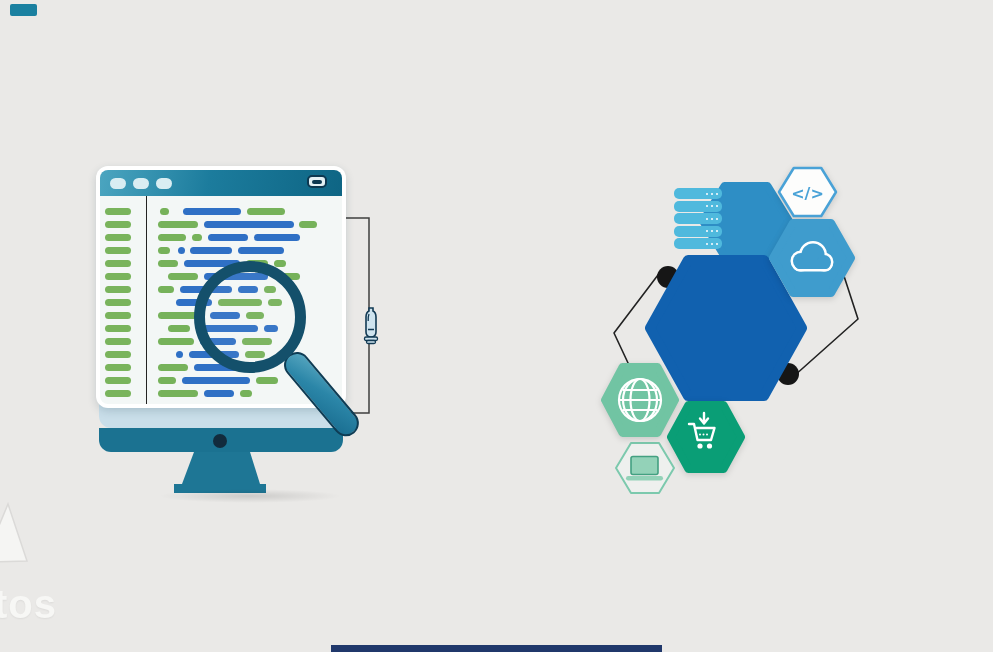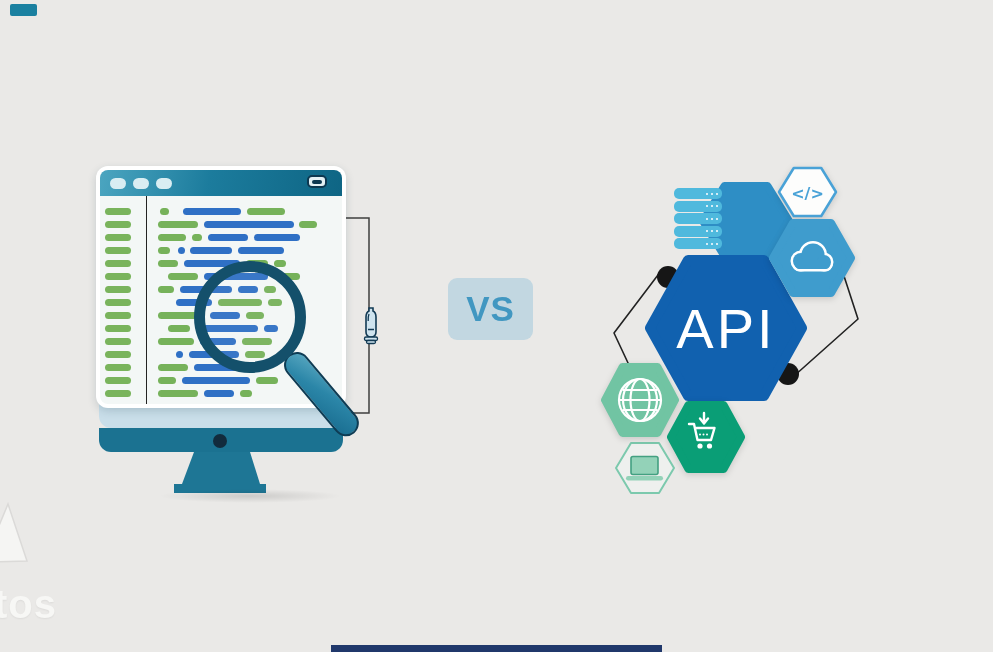--- a/index.html
+++ b/index.html
@@ -139,21 +139,20 @@
           <div class="code-row" style="top: 168px;"><span class="code-seg" style="margin-left: 0px; width: 30px; background: rgb(118, 178, 90);"></span><span class="code-seg" style="margin-left: 6px; width: 44px; background: rgb(47, 112, 197);"></span><span class="code-seg" style="margin-left: 6px; width: 14px; background: rgb(118, 178, 90);"></span></div>
           <div class="code-row" style="top: 181px;"><span class="code-seg" style="margin-left: 0px; width: 18px; background: rgb(118, 178, 90);"></span><span class="code-seg" style="margin-left: 6px; width: 68px; background: rgb(47, 112, 197);"></span><span class="code-seg" style="margin-left: 6px; width: 22px; background: rgb(118, 178, 90);"></span></div>
           <div class="code-row" style="top: 194px;"><span class="code-seg" style="margin-left: 0px; width: 40px; background: rgb(118, 178, 90);"></span><span class="code-seg" style="margin-left: 6px; width: 30px; background: rgb(47, 112, 197);"></span><span class="code-seg" style="margin-left: 6px; width: 12px; background: rgb(118, 178, 90);"></span></div>
         </div>
     </div>
   </div>
 
   <div class="abs mag-handle"></div>
   <div class="abs mag-ring"></div>
 
-  <div class="abs vs-badge" style="background: rgb(194, 215, 225); color: rgb(65, 151, 193);">VS</div>
 
   <svg class="abs" style="left:0;top:0;z-index:1" width="993" height="652">
     <g fill="none" stroke-width="1.6" stroke-linejoin="round" stroke-linecap="round" stroke="#222222">
       <path d="M661,271 L614,333 L643,395"></path>
       <path d="M843,273 L858,319 L794,376"></path>
     </g>
   </svg>
 
   <svg class="abs hex" style="left:698px;top:181px;z-index:2" width="96" height="80">
     <polygon points="5,40 26.5,5 69.5,5 91,40 69.5,75 26.5,75" stroke-width="8" stroke-linejoin="round" stroke="#2e8ec5" fill="#2e8ec5"></polygon>
@@ -191,21 +190,20 @@
     <polygon points="2,26 16.75,2 44.25,2 59,26 44.25,50 16.75,50" stroke-width="2.5" stroke-linejoin="round" stroke="#49a2d7" fill="#fdfdfc"></polygon>
     <text x="30.5" y="32.5" text-anchor="middle" font-size="16" font-weight="bold" font-family="DejaVu Sans, sans-serif" fill="#49a2d7">&lt;/&gt;</text>
   </svg>
 
   <div class="abs node-dot" style="left: 657px; top: 266px; background: rgb(22, 22, 22);"></div>
   <div class="abs node-dot" style="left: 777px; top: 363px; background: rgb(22, 22, 22);"></div>
 
   <svg class="abs hex" style="left:645px;top:255px;z-index:4" width="162" height="146">
     <polygon points="5,73 43,5 119,5 157,73 119,141 43,141" stroke-width="10" stroke-linejoin="round" stroke="#1161af" fill="#1161af"></polygon>
   </svg>
-  <div class="abs api-label">API</div>
 
   <svg class="abs hex soft-shadow" style="left:768px;top:218px;z-index:5" width="88" height="80">
     <polygon points="5,40 25,5 63,5 83,40 63,75 25,75" stroke-width="8" stroke-linejoin="round" stroke="#3f9ccd" fill="#3f9ccd"></polygon>
     <g>
       <g stroke="#fff" stroke-width="5" fill="none">
         <circle cx="33" cy="43" r="8"></circle>
           <circle cx="45" cy="37" r="11.5"></circle>
         <circle cx="56" cy="44" r="7"></circle>
           <rect x="27" y="42" width="35" height="9" rx="4.5"></rect>
       </g>

